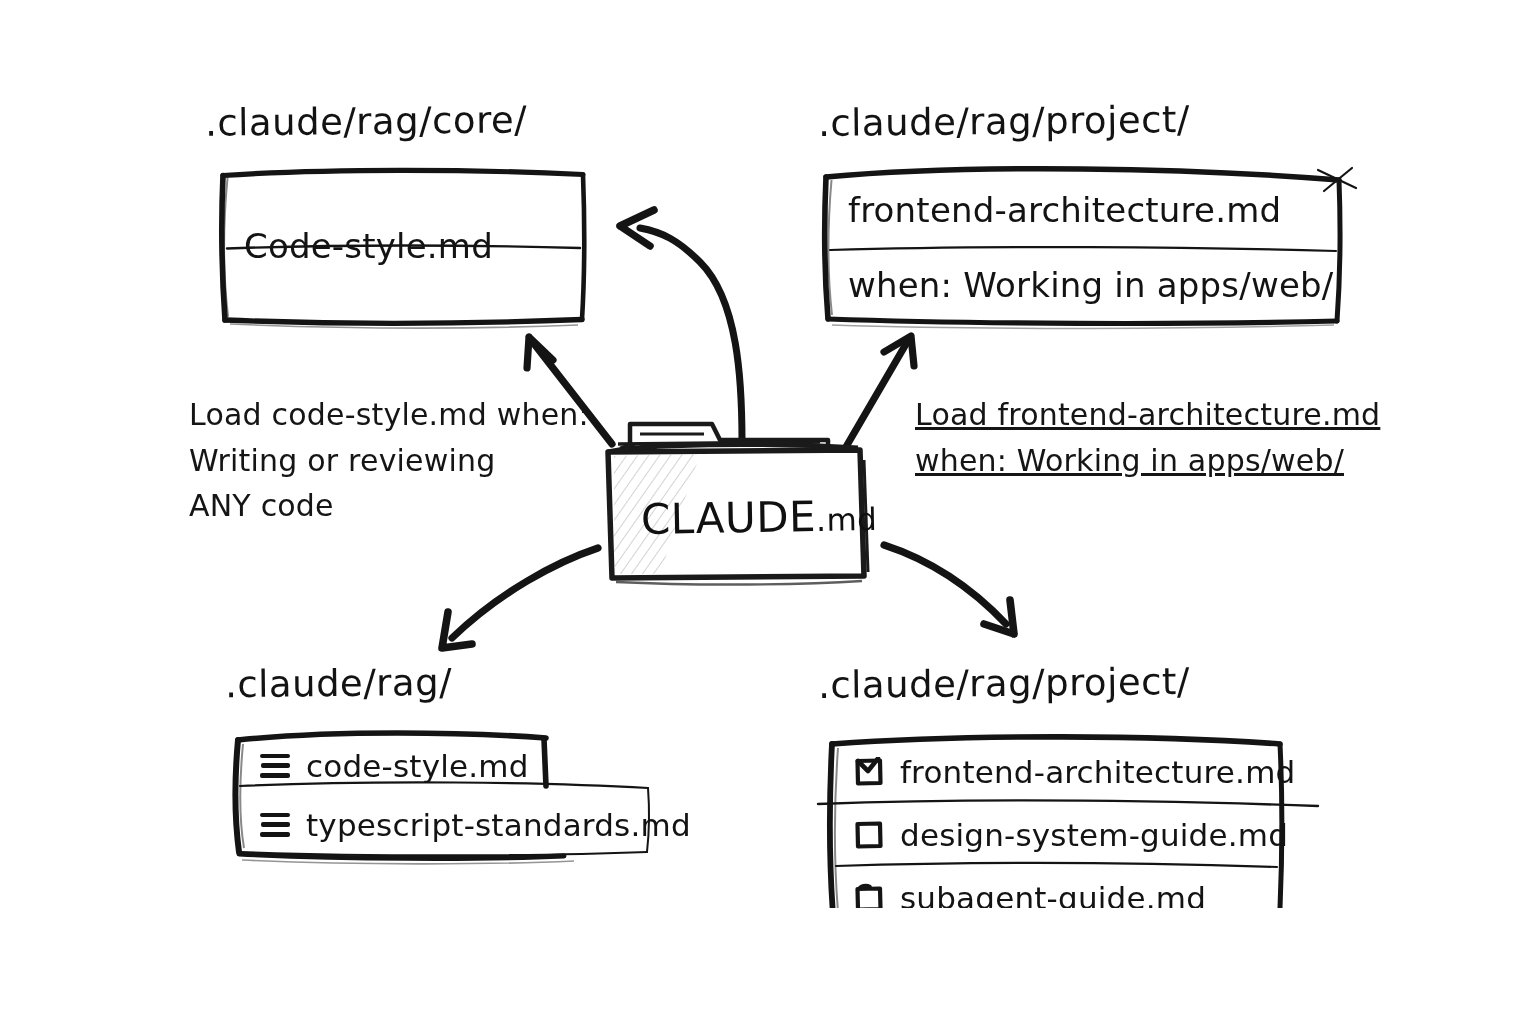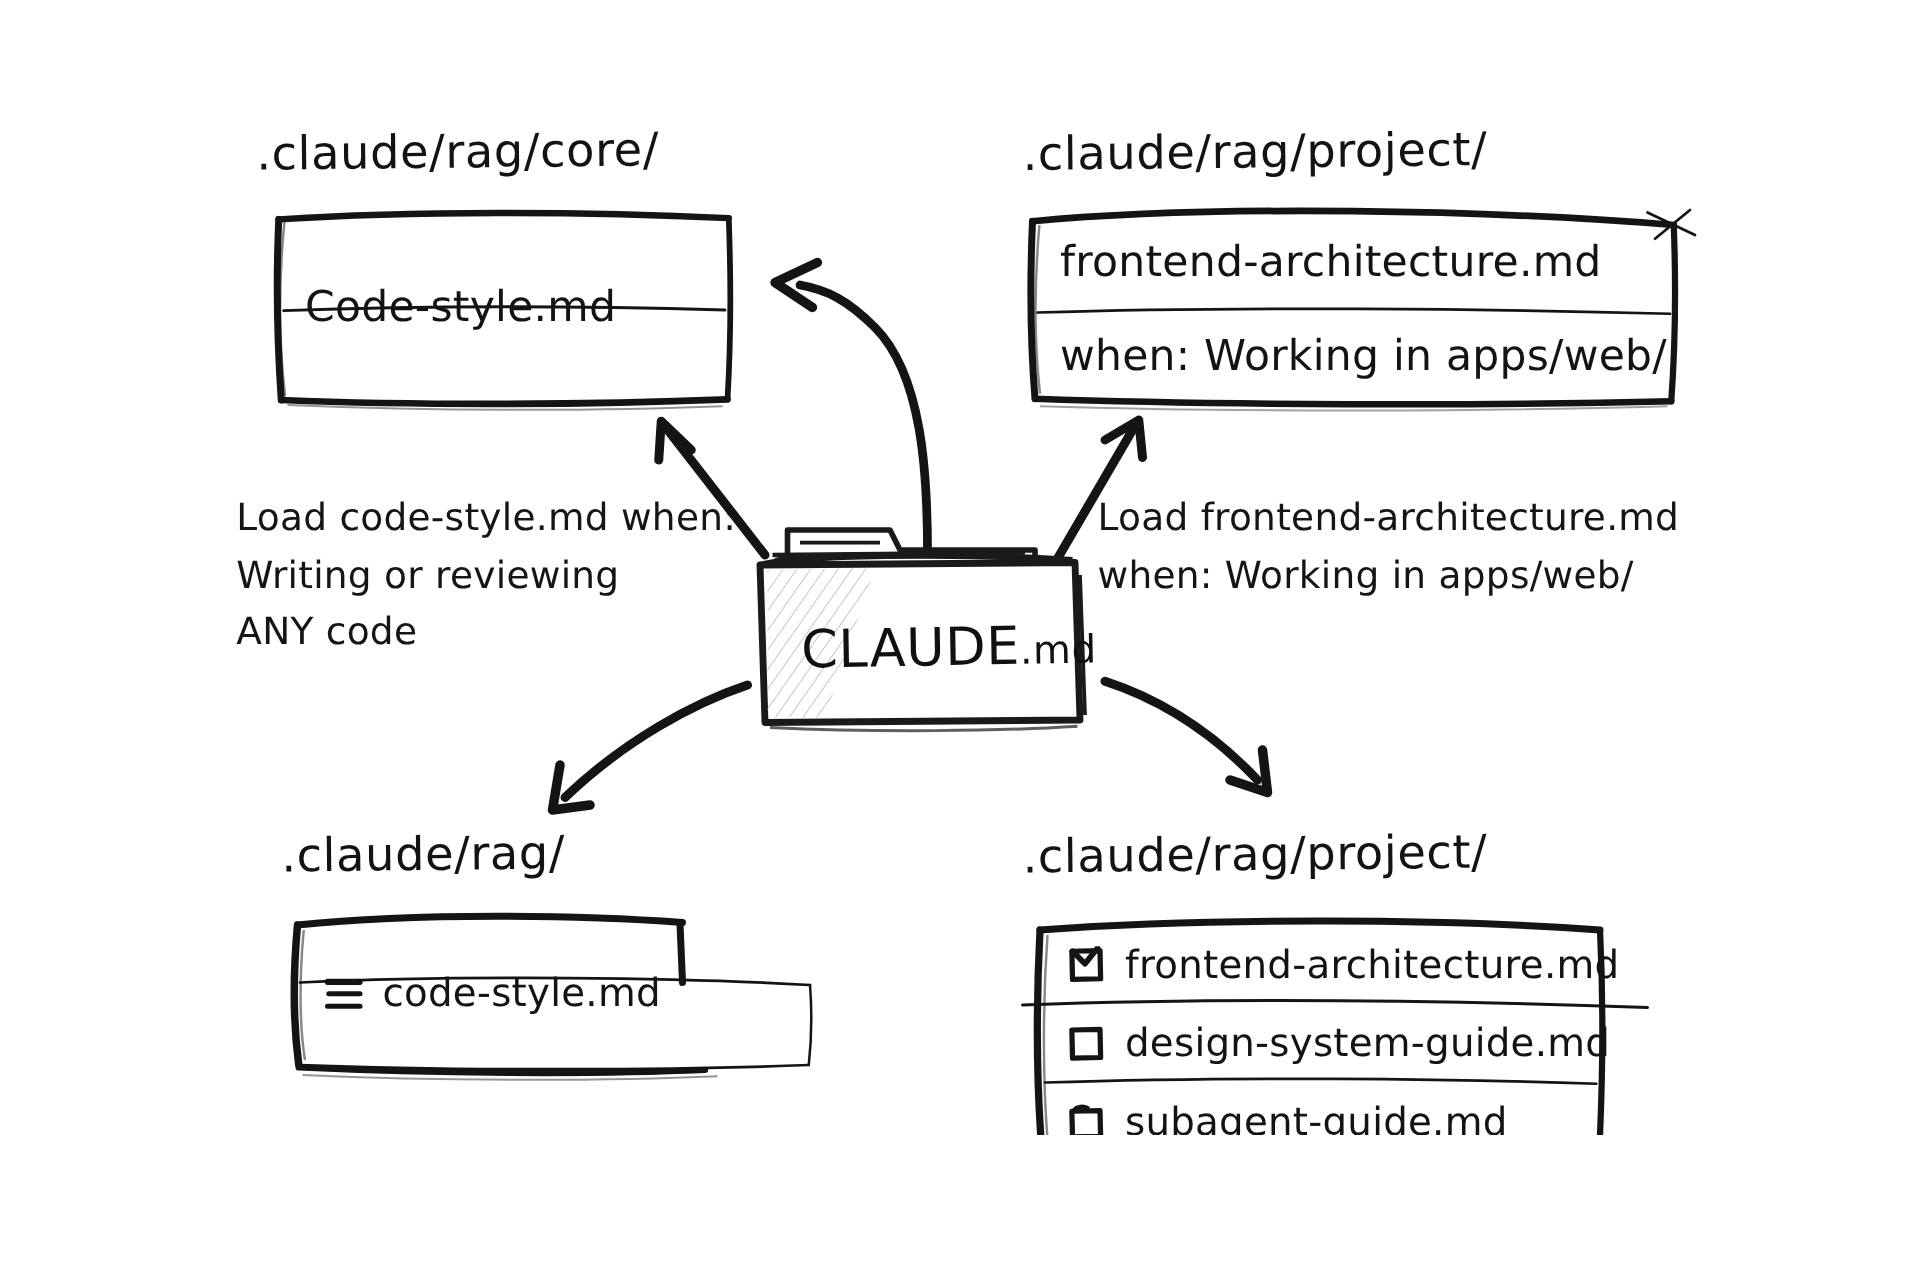--- a/index.html
+++ b/index.html
@@ -165,21 +165,21 @@
       <div class="row">
         <span class="row-label sketch-text">when: Working in apps/web/</span>
       </div>
     </div>
   </div>
 
   <div class="annot sketch-text" style="left:189px; top:392px;">Load code-style.md when:
 Writing or reviewing
 ANY code</div>
 
-  <div class="annot sketch-text" style="left:878px; top:392px;">Load frontend-architecture.md
+  <div class="annot sketch-text" style="left:915px; top:392px;text-decoration:underline;">Load frontend-architecture.md
 when: Working in apps/web/</div>
 
   <svg id="arrows" viewBox="0 0 1536 1024">
     <g fill="none" stroke="#141414" stroke-linecap="round" stroke-linejoin="round">
 
       <g>
         <path d="M742,442 C742,380 738,300 700,262 C678,240 662,232 640,228" stroke-width="7"></path>
         <path d="M620,226 L654,210 M620,226 L650,246" stroke-width="7.5"></path>
       </g>
 
@@ -251,20 +251,28 @@
       <path d="M18,138 C130,143 260,143 350,139" fill="none" stroke="#141414" stroke-width="1.6" opacity="0.45"></path>
     </svg>
     <div class="rows">
       <div class="row">
         <span class="icon hamburger">
             <i></i>
             <i></i>
             <i></i>
           </span>
         <span class="row-label small sketch-text">code-style.md</span>
+      </div>
+      <div class="row">
+        <span class="icon hamburger">
+            <i></i>
+            <i></i>
+            <i></i>
+          </span>
+        <span class="row-label small sketch-text">typescript-standards.md</span>
       </div>
     </div>
   </div>
 
   <div class="path-label sketch-text" style="left:818px; top:662px;">.claude/rag/project/</div>
 
   <div class="sketchbox" style="left:832px; top:740px; width:446px; height:190px;">
     <svg class="frame" width="500" height="236" viewBox="0 0 500 236">
       <path d="M14,16 L462,18 L460,202 L16,200 Z" fill="#fff"></path>
       <path d="M14,18 C150,8 340,9 462,18" fill="none" stroke="#141414" stroke-width="5.6" stroke-linecap="round"></path>

